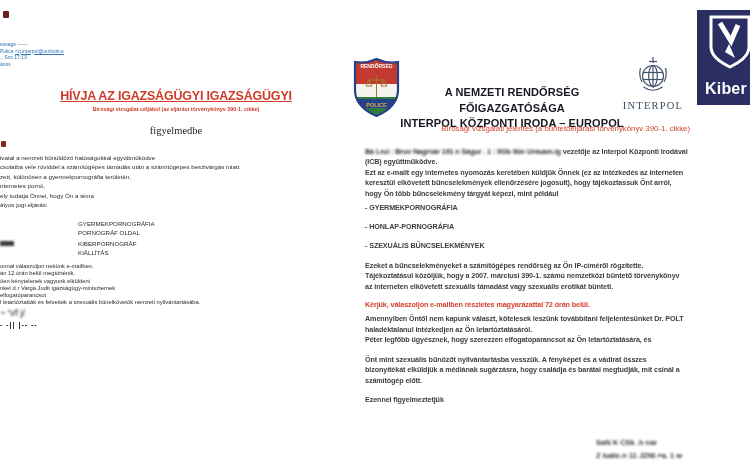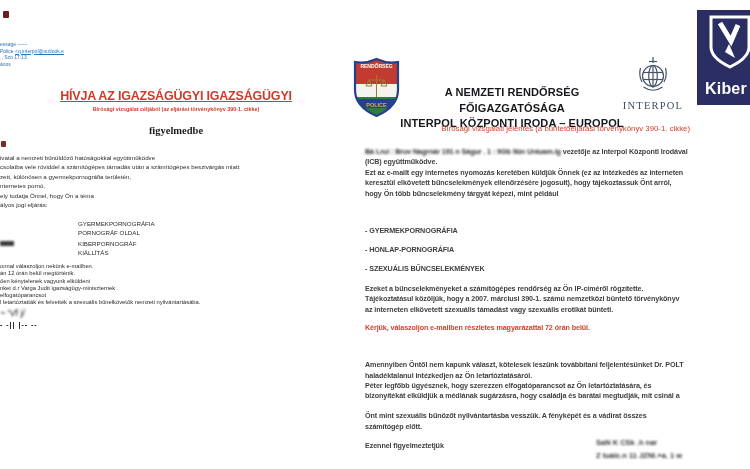--- a/index.html
+++ b/index.html
@@ -9,21 +9,21 @@
 
   
   .email-header{left:0;top:41px;font-size:5px;line-height:6.5px;color:#2e74b5;white-space:nowrap;}
   .email-header .lnk{text-decoration:underline;color:#2e74b5;}
   .red-dot1{left:3px;top:11px;width:6px;height:7px;background:#6b2020;border-radius:1px;filter:blur(.4px);}
   .red-dot2{left:1px;top:141px;width:5px;height:6px;background:#7a2a22;border-radius:1px;filter:blur(.4px);}
   .ld-title{left:0;top:89px;width:352px;text-align:center;font-size:12.5px;font-weight:bold;
             letter-spacing:-.2px;color:#cf3a28;text-decoration:underline;white-space:nowrap;}
   .ld-subtitle{left:0;top:106px;width:352px;text-align:center;font-size:5.4px;font-weight:bold;color:#cf3a28;}
   .ld-salutation{left:0;top:125px;width:352px;text-align:center;font-size:10.5px;
-                 font-family:"Liberation Serif",serif;color:#1c1c1c;font-weight:bold;}
+                 font-family:"Liberation Serif",serif;color:#1c1c1c;}
   .ld-body{left:0;top:153px;font-size:6.2px;line-height:9.4px;color:#2a2a2a;white-space:nowrap;}
   .ld-list{left:78px;top:219px;font-size:6.2px;line-height:9px;color:#2a2a2a;white-space:nowrap;}
   .ld-list .sp{margin-top:2px;}
   .smudge{left:0;top:241px;width:14px;height:5px;background:#1a1a1a;opacity:.85;filter:blur(1px);}
   .ld-body2{left:0;top:263px;font-size:5.8px;line-height:7.3px;color:#2a2a2a;white-space:nowrap;}
   .ld-sig1{left:0;top:308px;font-size:9px;color:#111;filter:blur(.8px);white-space:nowrap;}
   .ld-sig2{left:0;top:321px;font-size:7px;font-weight:bold;letter-spacing:1px;color:#111;
            filter:blur(.7px);white-space:nowrap;}
 
   
@@ -31,21 +31,21 @@
   .rd-heading{left:398px;top:85px;width:228px;text-align:center;font-size:11px;font-weight:bold;
               line-height:15.5px;color:#17171f;letter-spacing:.1px;}
   .interpol{left:616px;top:56px;width:74px;text-align:center;}
   .interpol .word{font-family:"Liberation Serif",serif;font-size:10.5px;letter-spacing:1.2px;
                   color:#3f4e63;margin-top:2px;}
   .rd-subtitle{left:345px;top:124px;width:345px;text-align:right;font-size:7.8px;font-weight:normal;color:#d6402c;}
   .rd-body{left:345px;top:147px;width:350px;overflow:hidden;font-size:7.2px;font-weight:bold;
            letter-spacing:-.1px;color:#3f3f3f;}
   .rd-line{white-space:nowrap;line-height:10.4px;padding-left:20px;}
   .redacted{filter:blur(1.2px);color:#2a2a2a;}
-  .mt10{margin-top:27px;} .mt9{margin-top:9.6px;} .mt8{margin-top:8.6px;} .mt7{margin-top:7.6px;}
+  .mt10{margin-top:4px;} .mt9{margin-top:9.6px;} .mt8{margin-top:8.6px;} .mt7{margin-top:7.6px;}
   .rd-red{color:#d6402c;}
   .rd-sig1{left:596px;top:438px;font-size:7.5px;font-weight:bold;color:#333;filter:blur(1.1px);white-space:nowrap;}
   .rd-sig2{left:596px;top:451px;font-size:7.5px;font-weight:bold;color:#333;filter:blur(1.1px);white-space:nowrap;}
 
   
   .kiber{left:697px;top:10px;width:60px;height:95px;background:#2b2e62;}
   .kiber .label{position:absolute;left:8px;top:70px;font-size:16px;font-weight:bold;color:#fff;letter-spacing:.2px;}
   .kiber svg{position:absolute;left:10px;top:4px;}
 </style>
 </head>
@@ -163,22 +163,22 @@
       <div class="rd-line mt9">Ezeket a bűncselekményeket a számítógépes rendőrség az Ön IP-címéről rögzítette.</div>
       <div class="rd-line">Tájékoztatásul közöljük, hogy a 2007. márciusi 390-1. számú nemzetközi büntető törvénykönyv</div>
       <div class="rd-line">az interneten elkövetett szexuális támadást vagy szexuális erotikát bünteti.</div>
 
       <div class="rd-line rd-red mt7">Kérjük, válaszoljon e-mailben részletes magyarázattal 72 órán belül.</div>
 
       <div class="rd-line mt10">Amennyiben Öntől nem kapunk választ, kötelesek leszünk továbbítani feljelentésünket Dr. POLT</div>
       <div class="rd-line">haladéktalanul intézkedjen az Ön letartóztatásáról.</div>
       <div class="rd-line">Péter legfőbb ügyésznek, hogy szerezzen elfogatóparancsot az Ön letartóztatására, és</div>
 
+      <div class="rd-line mt9">Önt mint szexuális bűnözőt nyilvántartásba vesszük. A fényképét és a vádirat összes</div>
       <div class="rd-line">bizonyítékát elküldjük a médiának sugárzásra, hogy családja és barátai megtudják, mit csinál a</div>
-      <div class="rd-line mt9">Önt mint szexuális bűnözőt nyilvántartásba vesszük. A fényképét és a vádirat összes</div>
       <div class="rd-line">számítógép előtt.</div>
 
       <div class="rd-line mt8">Ezennel figyelmeztetjük</div>
     </div>
 
     <div class="abs rd-sig1">SaN K CSk .h nar</div>
     <div class="abs rd-sig2">Z tuálc.n 11 JZNl.+a. 1 w</div>
   </section>
 
   <div class="abs kiber">

